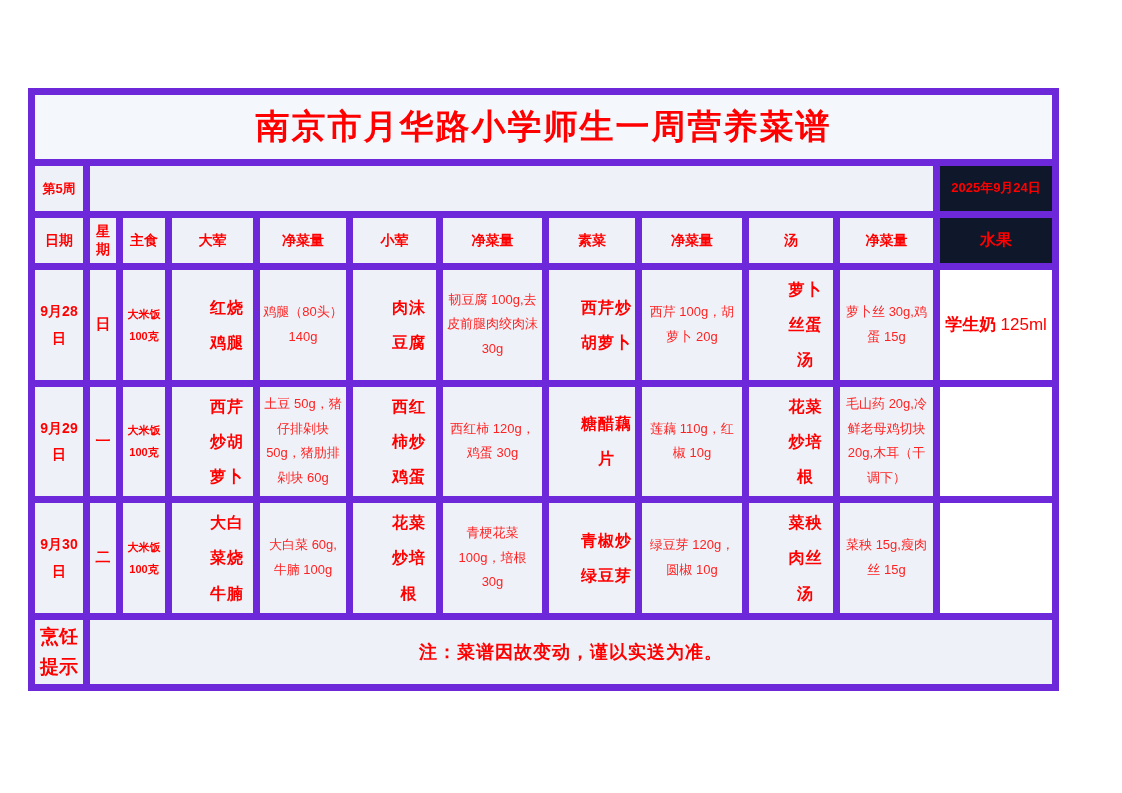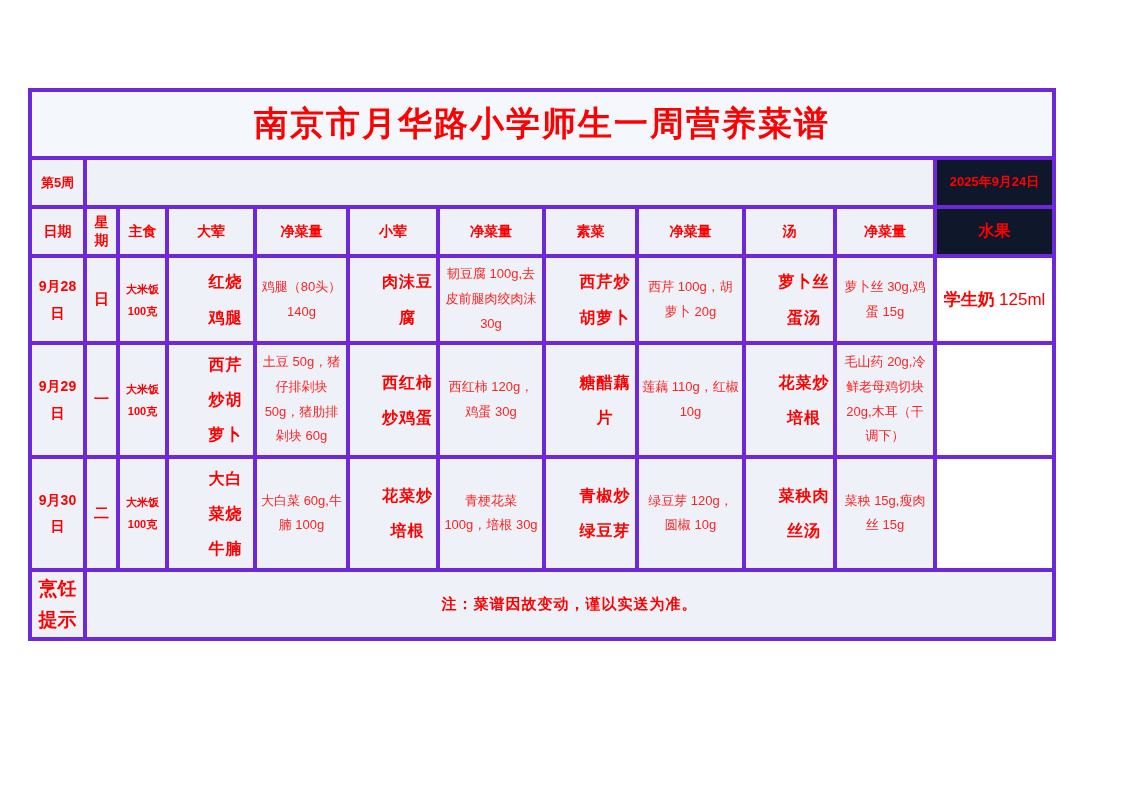--- a/index.html
+++ b/index.html
@@ -7,21 +7,21 @@
     width:1122px;height:793px;background:#ffffff;
     font-family:"Liberation Sans","DejaVu Sans",sans-serif;
     position:relative;overflow:hidden;
   }
   .page{position:absolute;inset:0;background:#ffffff;}
   table.menu{
     position:absolute;left:28px;top:88px;width:1024px;
     border-collapse:collapse;table-layout:fixed;
     background:#eef2f8;
   }
-  table.menu, table.menu td{border:4px solid #6d28d9;}
+  table.menu, table.menu td{border:7px solid #6d28d9;}
   table.menu{border:2px solid #000000;}
   td{
     text-align:center;vertical-align:middle;
     color:#ff0000;padding:2px 3px;overflow:hidden;
     word-break:break-word;
   }
   .title-row td{
     height:60px;background:#f4f7fc;
     font-family:"Liberation Serif","DejaVu Serif",serif;
     font-weight:bold;font-size:34px;letter-spacing:2px;
@@ -39,21 +39,21 @@
   .date-col{font-weight:bold;font-size:14px;line-height:1.9;}
   .weekday-col{font-weight:bold;font-size:15px;}
   .staple-col{font-weight:bold;font-size:11px;line-height:2.0;}
   .dish{font-weight:bold;font-size:16px;line-height:2.2;letter-spacing:1px;padding-left:32px;}
   .qty{font-weight:normal;font-size:13px;color:#ff2222;line-height:1.9;}
   .fruit-cell{background:#ffffff;}
   .fruit-name{font-weight:bold;font-size:17px;}
   .fruit-qty{font-weight:normal;font-size:17px;}
   .footer-row td{height:55px;}
   .cook-label{font-weight:bold;font-size:19px;line-height:1.6;margin-top:34px;}
-  .note-cell{font-weight:bold;font-size:15px;letter-spacing:1px;}
+  .note-cell{font-weight:bold;font-size:18px;letter-spacing:1px;}
 </style>
 </head>
 <body>
 
 <div class="page">
   <table class="menu">
     <colgroup>
       <col style="width:55px">
         <col style="width:33px">
         <col style="width:49px">

